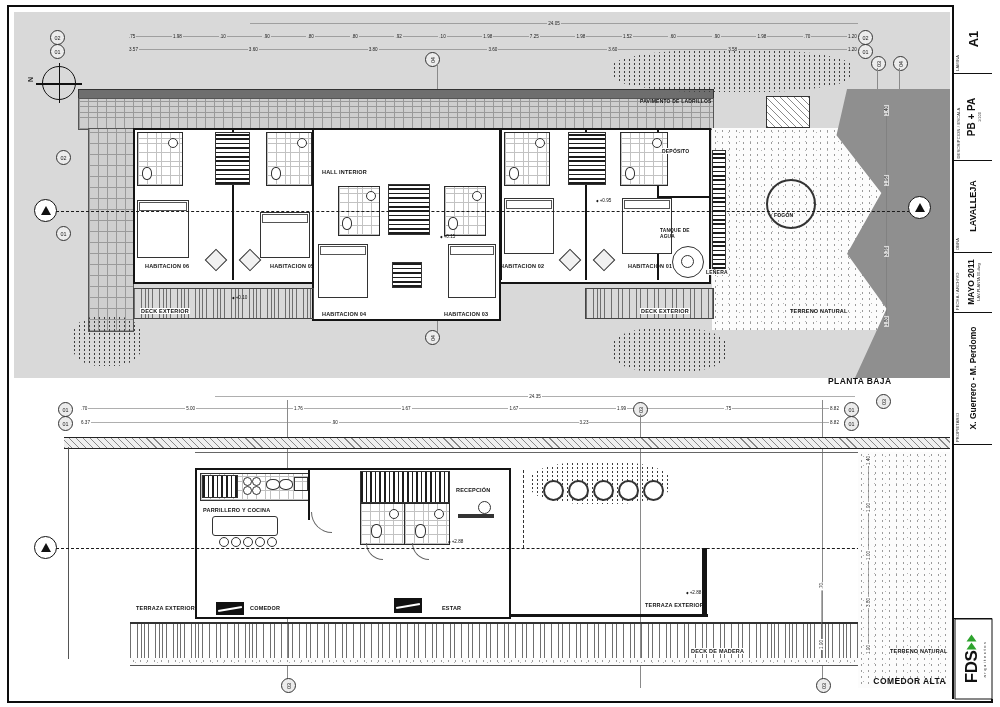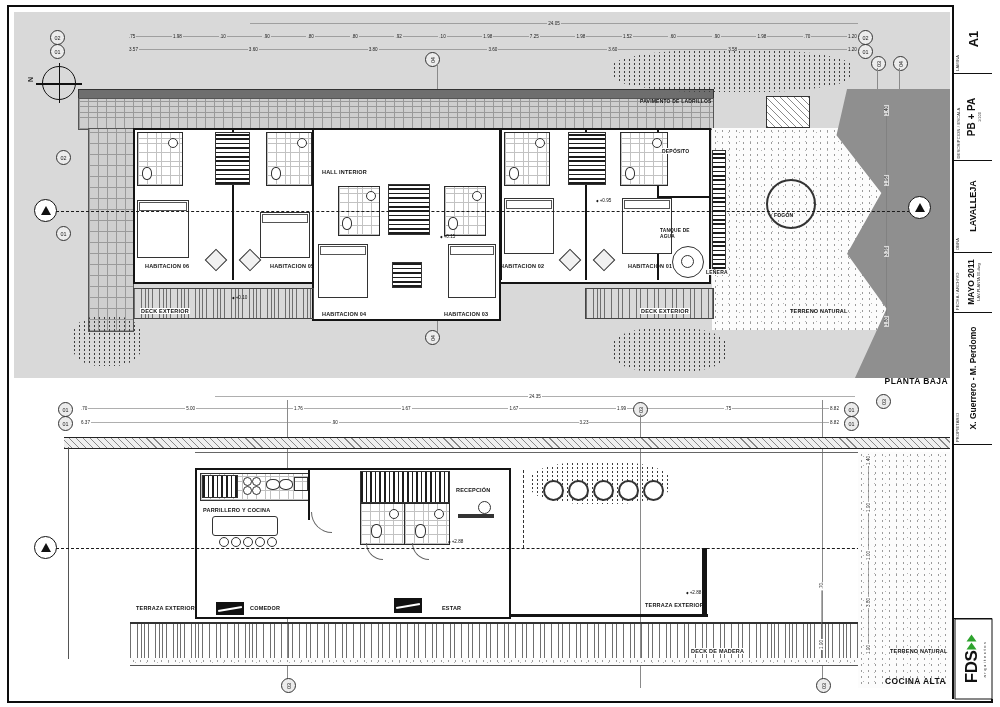--- a/index.html
+++ b/index.html
@@ -268,21 +268,21 @@
 
   <span class="dim">1.40</span>
       <span class="dim">1.98</span>
       <span class="dim">3.76</span>
       <span class="dim">1.80</span>
     </div>
 
   <div class="abs bub rot" style="left:425px;top:330px;">
       <span>04</span>
     </div>
-  <div class="abs big-title" style="left:828px;top:376px;width:120px;text-align:right;">PLANTA BAJA</div>
+  <div class="abs big-title" style="left:828px;top:376px;width:120px;text-align:left;">PLANTA BAJA</div>
 
   <div class="abs dimrow on-white" style="left:215px;top:392px;width:640px;height:8px;">
     <span style="margin:0 auto;" class="dim">24.35</span>
   </div>
   <div class="abs dimrow on-white" style="left:80px;top:404px;width:760px;height:8px;">
 
   <span class="dim">.70</span>
       <span class="dim">5.00</span>
       <span class="dim">1.76</span>
       <span class="dim">1.67</span>
@@ -407,21 +407,21 @@
   <span class="dim">.70</span>
       <span class="dim">1.90</span>
     </div>
 
   <div class="abs bub rot" style="left:281px;top:678px;">
       <span>03</span>
     </div>
   <div class="abs bub rot" style="left:816px;top:678px;">
       <span>03</span>
     </div>
-  <div class="abs big-title" style="left:828px;top:676px;width:118px;text-align:right;">COCINA ALTA</div>
+  <div class="abs big-title" style="left:828px;top:676px;width:118px;text-align:right;">COMEDOR ALTA</div>
 
   <div class="abs tb">
     <div class="tb-sec" style="top:0;height:68px;">
       <div class="rotbox" style="width:68px;height:38px;left:-15px;top:15px;">
         <span class="tb-h">LAMINA</span>
         <span class="tb-v" style="font-size:13px;">A1</span>
       </div>
     </div>
     <div class="tb-sec" style="top:68px;height:87px;">
       <div class="rotbox" style="width:87px;height:38px;left:-24.5px;top:24.5px;">

